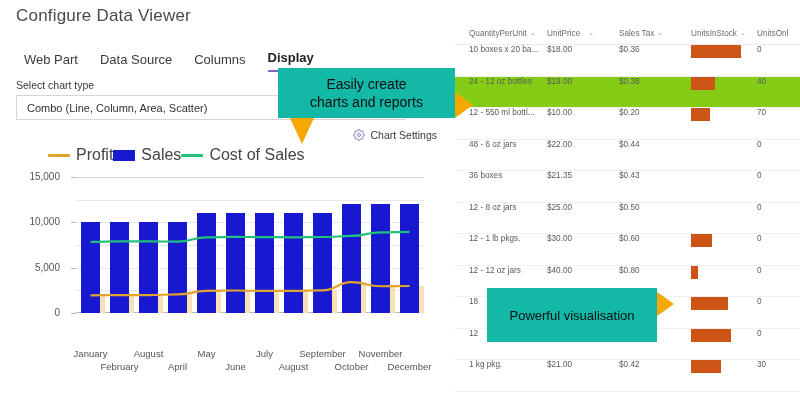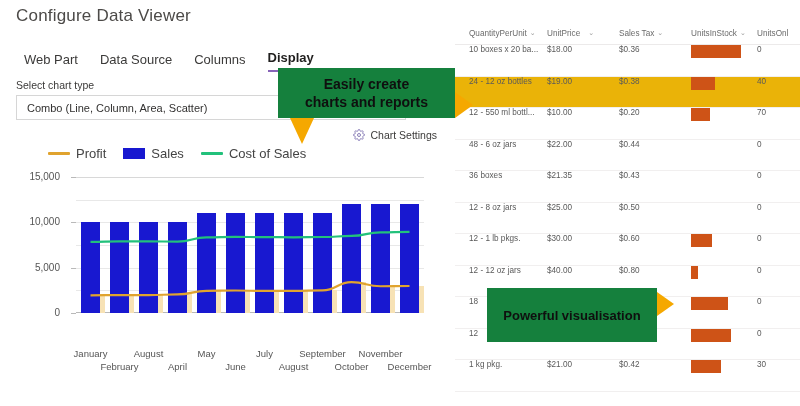--- a/index.html
+++ b/index.html
@@ -30,21 +30,21 @@
     font-size:11px;color:#323130;cursor:pointer;
   }
   .chart-settings{
     position:absolute;right:18px;top:129px;
     display:flex;align-items:center;gap:5px;
     font-size:10.5px;color:#3b3a39;cursor:pointer;
   }
   .gear-icon svg{display:block;}
 
   
-  .legend{position:absolute;left:48px;top:146px;display:flex;align-items:center;gap:17px;font-size:13px;color:#444;justify-content:space-between;}
+  .legend{position:absolute;left:48px;top:146px;display:flex;align-items:center;font-size:16px;color:#444;justify-content:space-between;}
   .legend-item{display:flex;align-items:center;gap:6px;}
   .swatch-line{width:22px;height:3px;border-radius:1px;}
   .swatch-rect{width:22px;height:11px;}
 
   
   .chart{position:absolute;left:14px;top:168px;width:430px;height:175px;}
   .y-label{position:absolute;font-size:10px;color:#555;text-align:right;width:46px;}
   .plot{position:absolute;left:62px;top:9px;width:348px;height:136px;}
   .gridline{position:absolute;left:0;width:100%;height:1px;background:#e8e8e8;}
   .gridline.top{background:#d8d8d8;}
@@ -59,32 +59,32 @@
   
   .right-panel{position:absolute;left:455px;top:0;width:345px;height:406px;background:#fff;}
   .tbl{position:absolute;left:0;top:22px;width:345px;}
   .thead{display:flex;height:22px;align-items:center;border-bottom:1px solid #eceaea;}
   .th{
     font-size:8.2px;color:#6b6b6b;display:flex;align-items:center;gap:3px;
     box-sizing:border-box;padding-right:4px;cursor:pointer;white-space:nowrap;overflow:hidden;
   }
   .chev{font-size:7px;color:#9a9a9a;}
   .trow{display:flex;height:31.5px;border-bottom:1px solid #f1efef;box-sizing:border-box;}
-  .trow.alt{background:#eab308;}
+  .trow.alt{background:#84cc16;}
   .td{font-size:8.2px;color:#5a5a5a;box-sizing:border-box;padding-right:4px;white-space:nowrap;overflow:hidden;}
   .c0{width:92px;padding-left:14px;}
   .c1{width:72px;gap:8px;}
   .c2{width:72px;}
   .c3{width:66px;}
   .c4{width:43px;}
   .c0h{width:92px;padding-left:14px;}
   .stockbar{background:#ce5317;height:13px;}
 
   
-  .callout{position:absolute;background:#15803d;color:#0f0f0f;font-weight:bold;text-align:center;z-index:30;}
+  .callout{position:absolute;background:#14b8a6;color:#0f0f0f;font-weight:normal;text-align:center;z-index:30;}
   .callout .txt{position:relative;z-index:3;}
   .tail{position:absolute;width:0;height:0;z-index:2;}
 
   #callout1{
     left:278px;top:68px;width:177px;height:50px;
     font-size:14px;line-height:18px;
     display:flex;align-items:center;justify-content:center;
   }
   #callout1 .tail-down{
     left:12px;top:50px;

